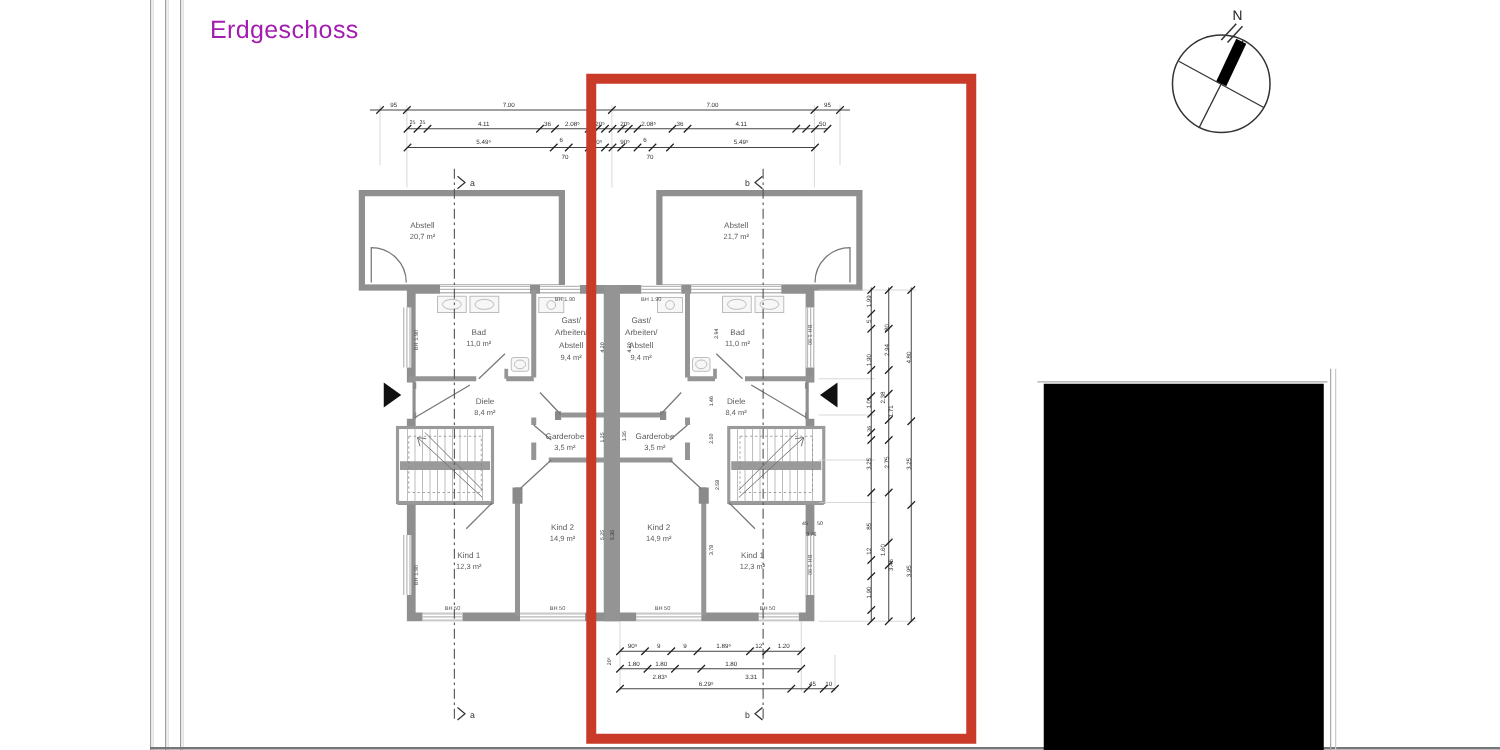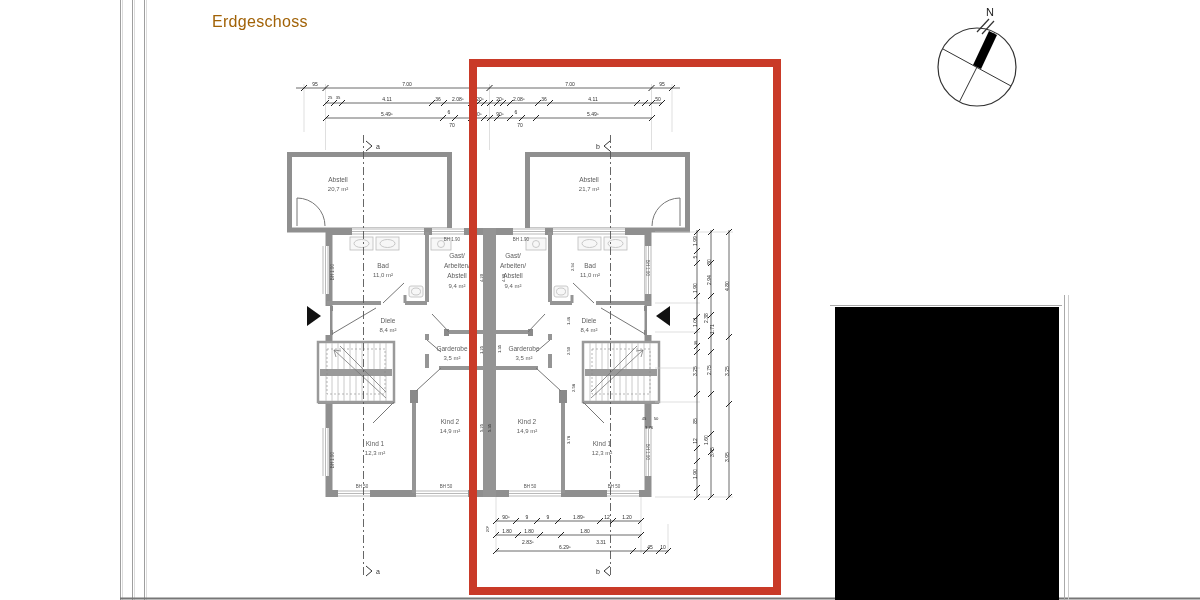--- a/index.html
+++ b/index.html
@@ -1,18 +1,18 @@
 <!DOCTYPE html>
 <html><head>
 <meta charset="utf-8">
 <style>
   html,body{margin:0;padding:0;background:#fff;}
   .stage{position:relative;width:1200px;height:600px;background:#fff;overflow:hidden;
          font-family:"Liberation Sans",sans-serif;}
-  .title{position:absolute;left:168px;top:13px;font-size:16px;color:#a16207;letter-spacing:.3px;margin-left:44px;}
+  .title{position:absolute;left:168px;top:13px;font-size:20px;color:#a21caf;letter-spacing:.3px;}
   svg{position:absolute;left:0;top:0;}
   text{font-family:"Liberation Sans",sans-serif;fill:#5c5c5c;}
   .room{font-size:6.5px;text-anchor:middle;}
   .area{font-size:6px;text-anchor:middle;}
   .dim{font-size:5px;fill:#2f2f2f;text-anchor:middle;}
   .dimxs{font-size:4.2px;fill:#2f2f2f;text-anchor:middle;}
   .bh{font-size:4.5px;fill:#555;text-anchor:middle;}
   .sec{font-size:7px;fill:#333;text-anchor:middle;}
   .north{font-size:11px;fill:#222;text-anchor:middle;}
 </style>

